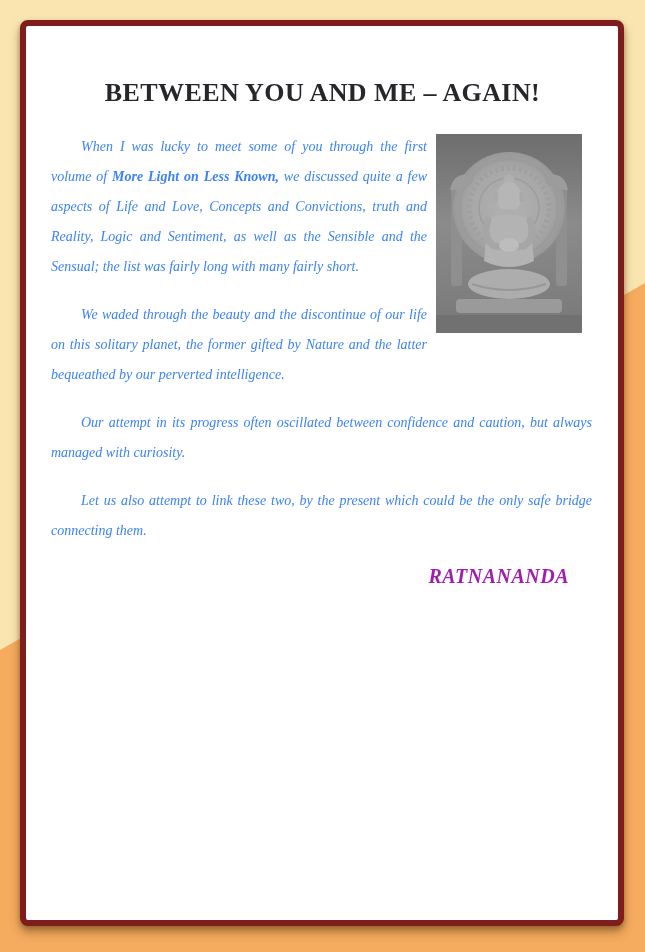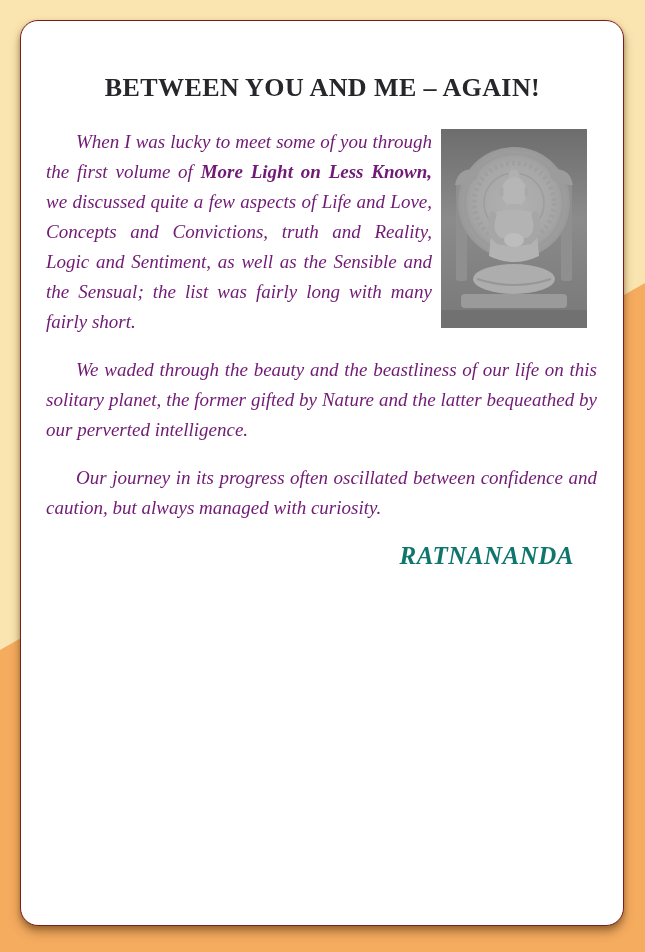--- a/index.html
+++ b/index.html
@@ -10,47 +10,47 @@
   }
   .bg-orange{
     position:absolute;left:0;top:0;width:645px;height:952px;
     background:#F5AC5F;
     clip-path:polygon(0 650px,645px 283px,645px 952px,0 952px);
   }
   .page{
     position:absolute;left:20px;top:20px;width:604px;height:906px;
     box-sizing:border-box;
     background:#ffffff;
-    border:1px solid #7f1d1d;
-    border-radius:18px;
+    border:6px solid #7f1d1d;
+    border-radius:8px;
     box-shadow:0 6px 10px rgba(96,62,22,.5),0 2px 4px rgba(96,62,22,.3);
     padding:52px 24px 0 25px;
     overflow:hidden;
   }
   .title{
     margin:0 0 24px 0;text-align:center;
     font-weight:700;font-size:26px;line-height:1.15;
     color:#26262b;letter-spacing:.4px;
   }
   .para{
     margin:0 2px 18px 0;
-    font-style:italic;font-size:19px;line-height:30px;
-    text-align:justify;text-indent:30px;color:#701a75;
+    font-style:italic;font-size:14px;line-height:30px;
+    text-align:justify;text-indent:30px;color:#3b82f6;
   }
   .bold{font-weight:700;}
   .img-float{
     float:right;width:146px;height:199px;
     margin:2px 10px 8px 9px;
     display:block;
   }
   .img-float svg{display:block;}
   .signature{
     margin-top:12px;text-align:right;padding-right:25px;
-    font-style:italic;font-weight:700;font-size:25px;line-height:1.2;
-    color:#0f766e;letter-spacing:.5px;
+    font-style:italic;font-weight:700;font-size:20px;line-height:1.2;
+    color:#a21caf;letter-spacing:.5px;
   }
 </style>
 </head>
 <body>
 
 <div class="canvas">
   <div class="bg-orange"></div>
 
   <div class="page">
 
@@ -98,19 +98,20 @@
           <ellipse cx="73" cy="150" rx="41" ry="15" fill="#adadad"></ellipse>
           <path d="M36 150 Q73 162 110 150" fill="none" stroke="#979797" stroke-width="2"></path>
 
           <rect x="20" y="165" width="106" height="14" rx="4" fill="#9a9a9a"></rect>
           <rect x="0" y="181" width="146" height="18" fill="#717171"></rect>
         </svg>
       </span>
       <span>When I was lucky to meet some of you through the first volume of </span><span class="bold">More Light on Less Known,</span><span> we discussed quite a few aspects of Life and Love, Concepts and Convictions, truth and Reality, Logic and Sentiment, as well as the Sensible and the Sensual; the list was fairly long with many fairly short.</span>
     </p>
 
-    <p class="para">We waded through the beauty and the beastliness of our life on this solitary planet, the former gifted by Nature and the latter bequeathed by our perverted intelligence.</p>
-    <p class="para">Our journey in its progress often oscillated between confidence and caution, but always managed with curiosity.</p>
+    <p class="para">We waded through the beauty and the discontinue of our life on this solitary planet, the former gifted by Nature and the latter bequeathed by our perverted intelligence.</p>
+    <p class="para">Our attempt in its progress often oscillated between confidence and caution, but always managed with curiosity.</p>
+    <p class="para">Let us also attempt to link these two, by the present which could be the only safe bridge connecting them.</p>
 
     <div class="signature">RATNANANDA</div>
 
   </div>
 </div>
 
 </body></html>

